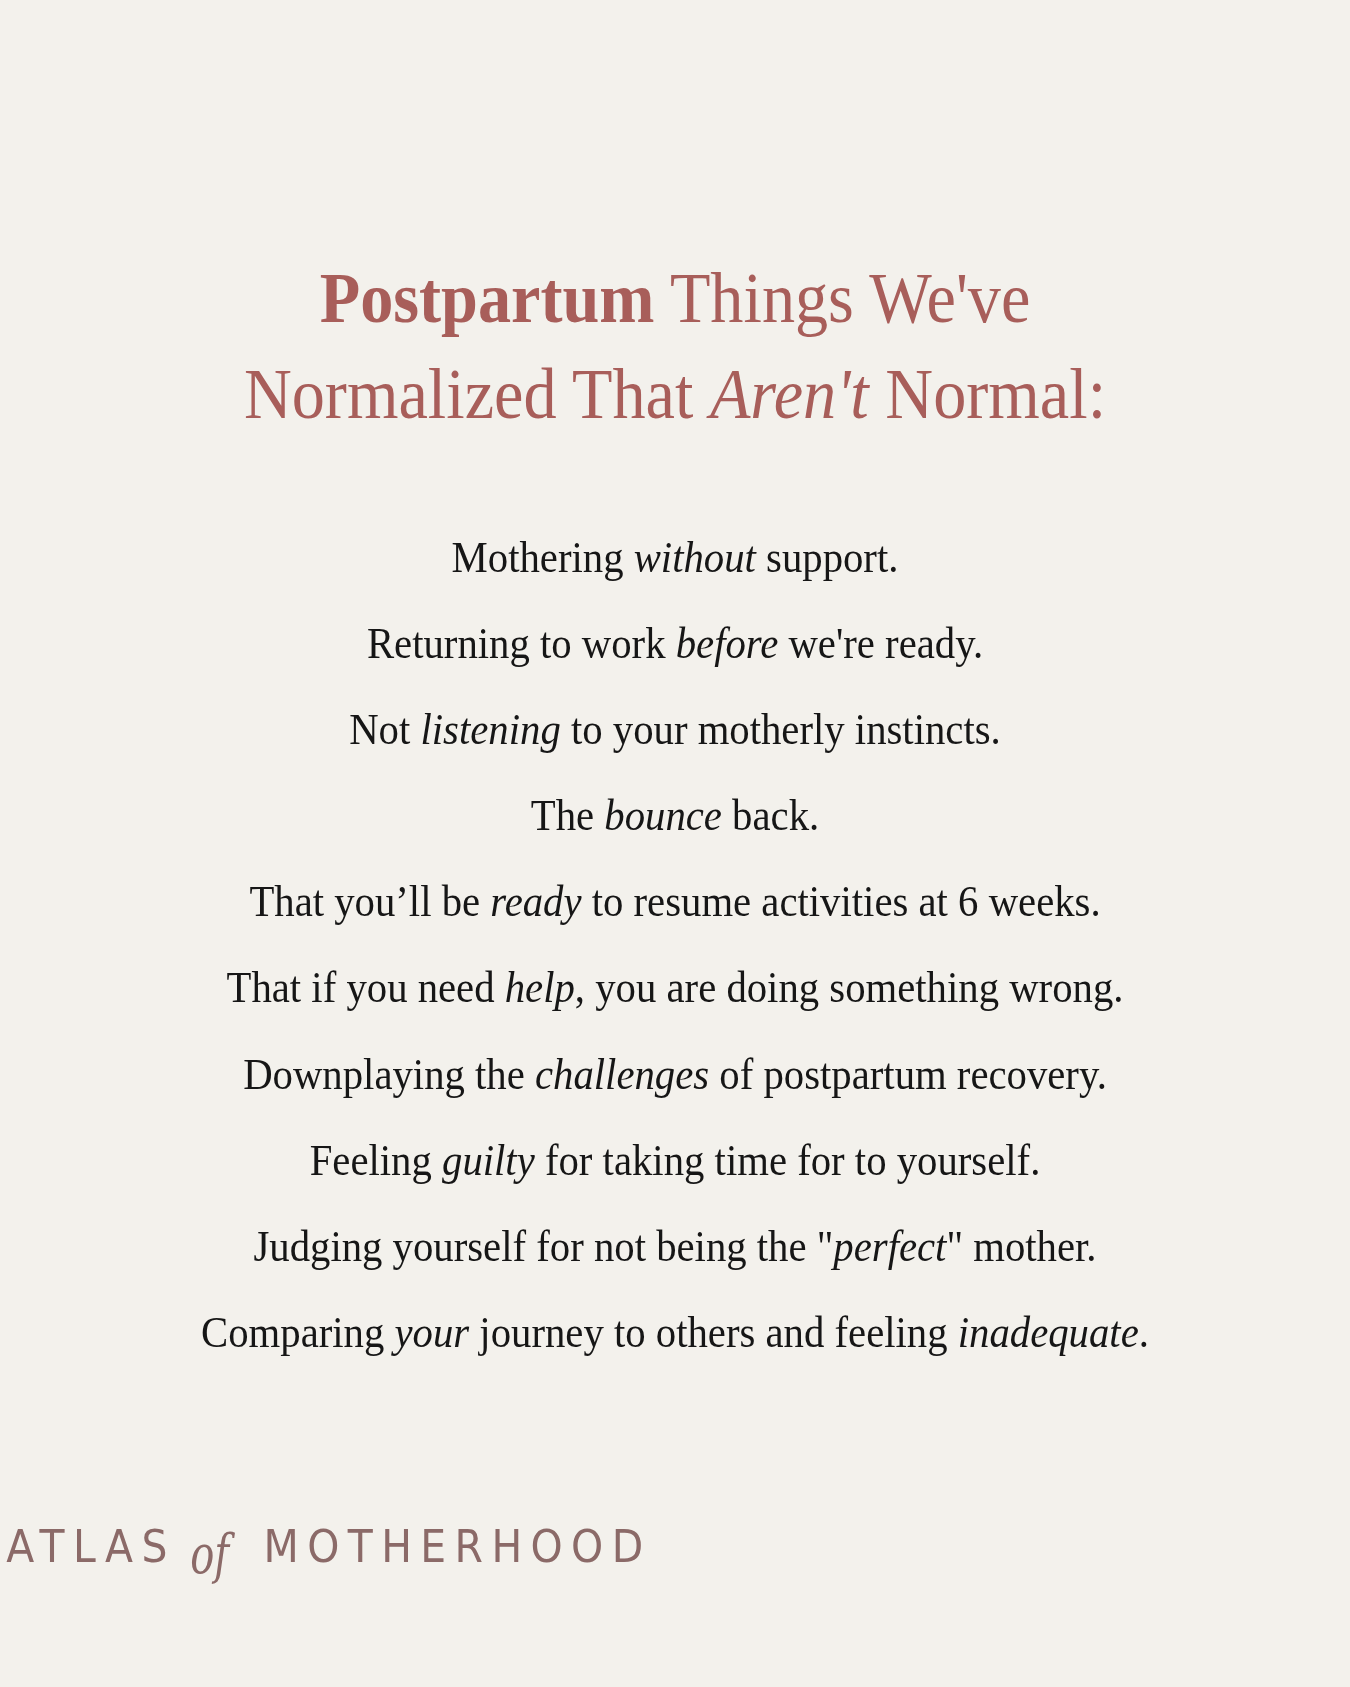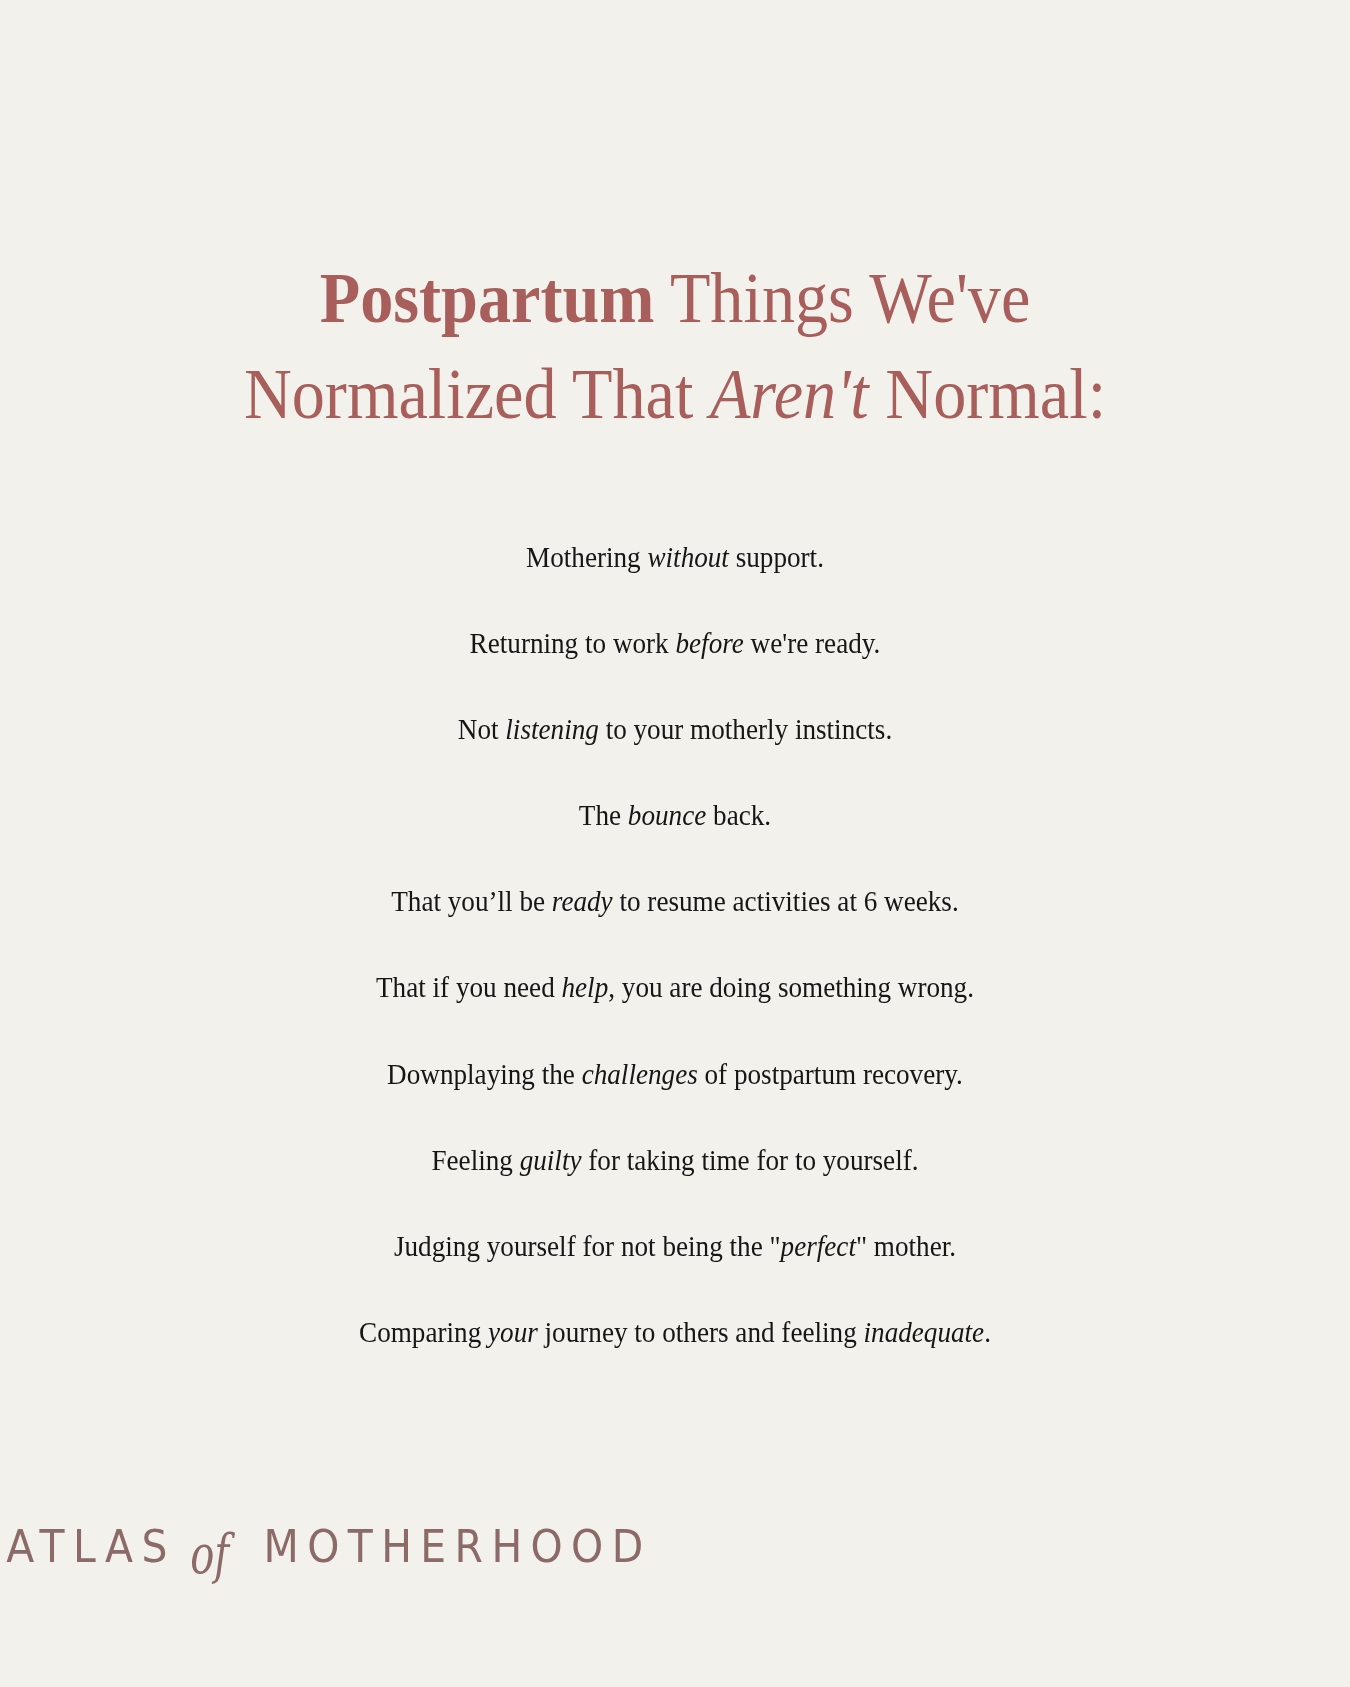--- a/index.html
+++ b/index.html
@@ -40,21 +40,21 @@
   .title .line2 { transform: scaleX(0.92); }
   .title .bold { font-weight: bold; }
   .title .ital { font-style: italic; }
 
   .items {
     position: absolute;
     left: 0;
     width: 1350px;
     top: 514px;
     font-family: "Liberation Serif", "DejaVu Serif", serif;
-    font-size: 30px;
+    font-size: 45px;
     line-height: 86.1px;
     color: #161616;
     text-align: center;
   }
   .items .item {
     display: block;
     height: 86.1px;
     white-space: nowrap;
     transform: scaleX(0.905);
     transform-origin: 675px 50%;

